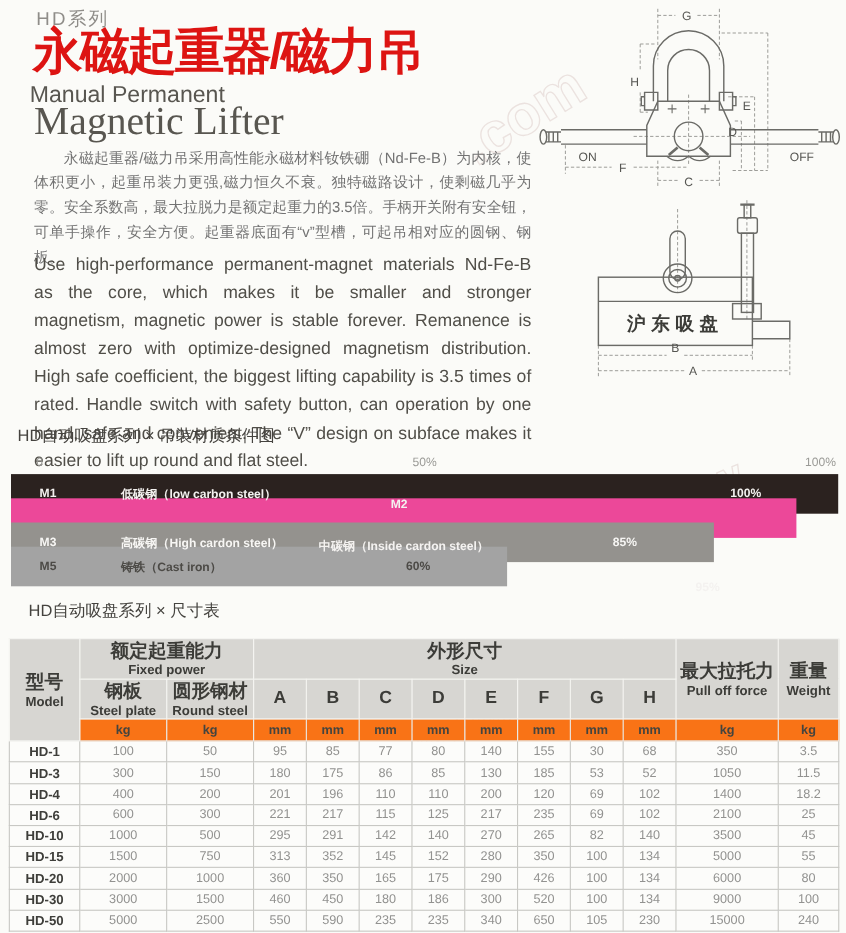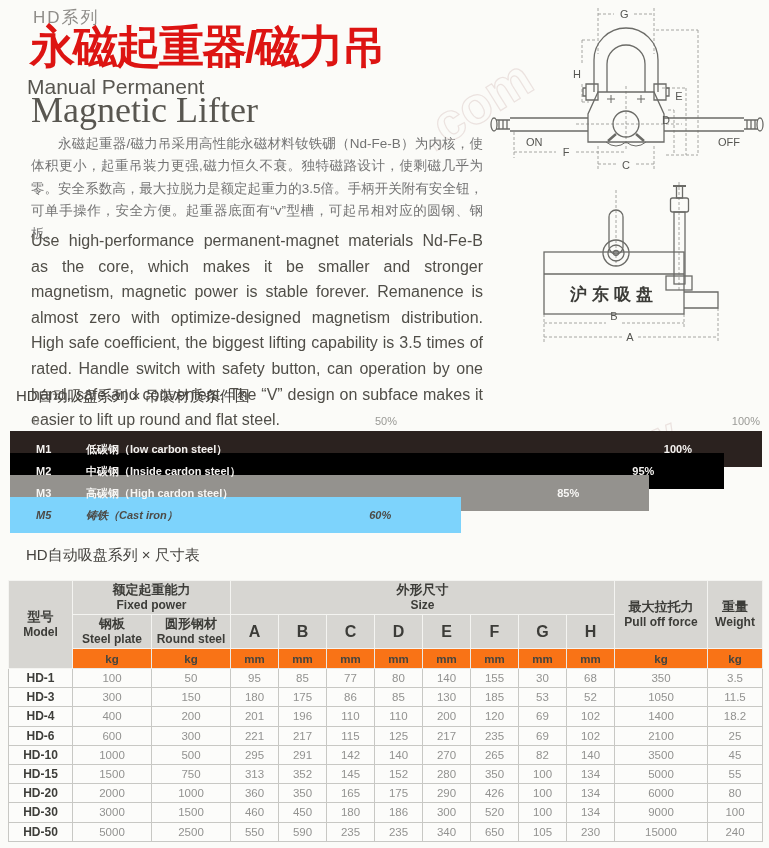--- a/index.html
+++ b/index.html
@@ -26,32 +26,32 @@
   svg .brand{font-size:17px;font-weight:bold;letter-spacing:5px;fill:#3c3c38;font-family:"Liberation Serif","DejaVu Serif",serif;}
 
   
   .chart{left:10px;top:356px;width:752px;}
   .chart-title{font-size:15px;color:#45433f;margin-left:6px;margin-top:31px;}
   .axis{position:relative;height:16px;margin-top:9px;font-size:11px;color:#9a9a96;}
   .axis .t0{position:absolute;left:23px;top:0;}
   .axis .t50{position:absolute;left:50%;top:0;transform:translateX(-50%);}
   .axis .t100{position:absolute;right:2px;top:0;}
   .bar-row{height:20px;margin-bottom:2px;}
-  .bar{height:36px;display:flex;align-items:center;font-size:11px;font-weight:bold;}
+  .bar{height:36px;display:flex;align-items:center;font-size:11px;font-weight:bold;gap:24px;}
   .bar-code{padding-left:26px;width:50px;flex:0 0 auto;}
   .bar-label{flex:0 1 auto;white-space:nowrap;}
   .bar-pct{margin-left:auto;padding-right:70px;}
 
   
   .tbl-block{left:8px;top:546px;width:754px;}
   .tbl-title{font-size:15px;color:#45433f;margin-left:18px;}
   table{border-collapse:collapse;table-layout:fixed;width:754px;margin-top:15px;border:1px solid #b9b9b5;}
   th,td{padding:0;text-align:center;vertical-align:middle;}
   thead th{background:#d7d6d2;border:1px solid #f4f4f1;color:#3c3c38;font-weight:bold;}
-  thead .cn{font-size:13px;line-height:1.25;}
+  thead .cn{font-size:17px;line-height:1.25;}
   thead .en{font-size:12px;line-height:1.2;}
   thead tr.r1 th{height:33px;}
   thead tr.r2 th{height:33px;margin-top:40px;}
   tr.units td{background:#f97316;border:1px solid #e9e9e6;color:#44443f;font-size:11.5px;font-weight:bold;height:19px;}
   tbody td{background:#fcfcfa;border:1px solid #c8c8c4;color:#929290;font-size:11.5px;height:18.2px;}
   tbody td.model{color:#3e3e3a;font-weight:bold;font-size:12px;}
 
   
   .wm{position:absolute;font-weight:bold;color:transparent;-webkit-text-stroke:1.2px rgba(205,180,178,0.35);pointer-events:none;font-family:"Liberation Sans",sans-serif;}
   .wm1{left:415px;top:75px;font-size:52px;transform:rotate(-32deg);}
@@ -147,38 +147,38 @@
 
         <div class="bar-row">
           <div class="bar" style="width: 100%; background: rgb(43, 34, 31); color: rgb(244, 242, 240);">
             <span class="bar-code">M1</span>
             <span class="bar-label">低碳钢（low carbon steel）</span>
             <span class="bar-pct">100%</span>
           </div>
         </div>
 
         <div class="bar-row">
-          <div class="bar" style="width: 95%; background: #000000; color: rgb(244, 242, 240);">
+          <div class="bar" style="width: 95%; background: #ec4899; color: rgb(244, 242, 240); flex-direction: column;">
             <span class="bar-code">M2</span>
             <span class="bar-label">中碳钢（Inside cardon steel）</span>
             <span class="bar-pct">95%</span>
           </div>
         </div>
 
         <div class="bar-row">
           <div class="bar" style="width: 85%; background: rgb(148, 146, 142); color: rgb(247, 246, 244);">
             <span class="bar-code">M3</span>
             <span class="bar-label">高碳钢（High cardon steel）</span>
             <span class="bar-pct">85%</span>
           </div>
         </div>
 
 
         <div class="bar-row">
-          <div class="bar" style="width: 60%; background: #7dd3fc; color: rgb(76, 74, 70); font-style: italic;">
+          <div class="bar" style="width: 60%; background: #a3a3a3; color: rgb(76, 74, 70);">
             <span class="bar-code">M5</span>
             <span class="bar-label">铸铁（Cast iron）</span>
             <span class="bar-pct">60%</span>
           </div>
         </div>
       </div>
   </div>
 
   <div class="abs tbl-block">
     <div class="tbl-title">HD自动吸盘系列 × 尺寸表</div>

